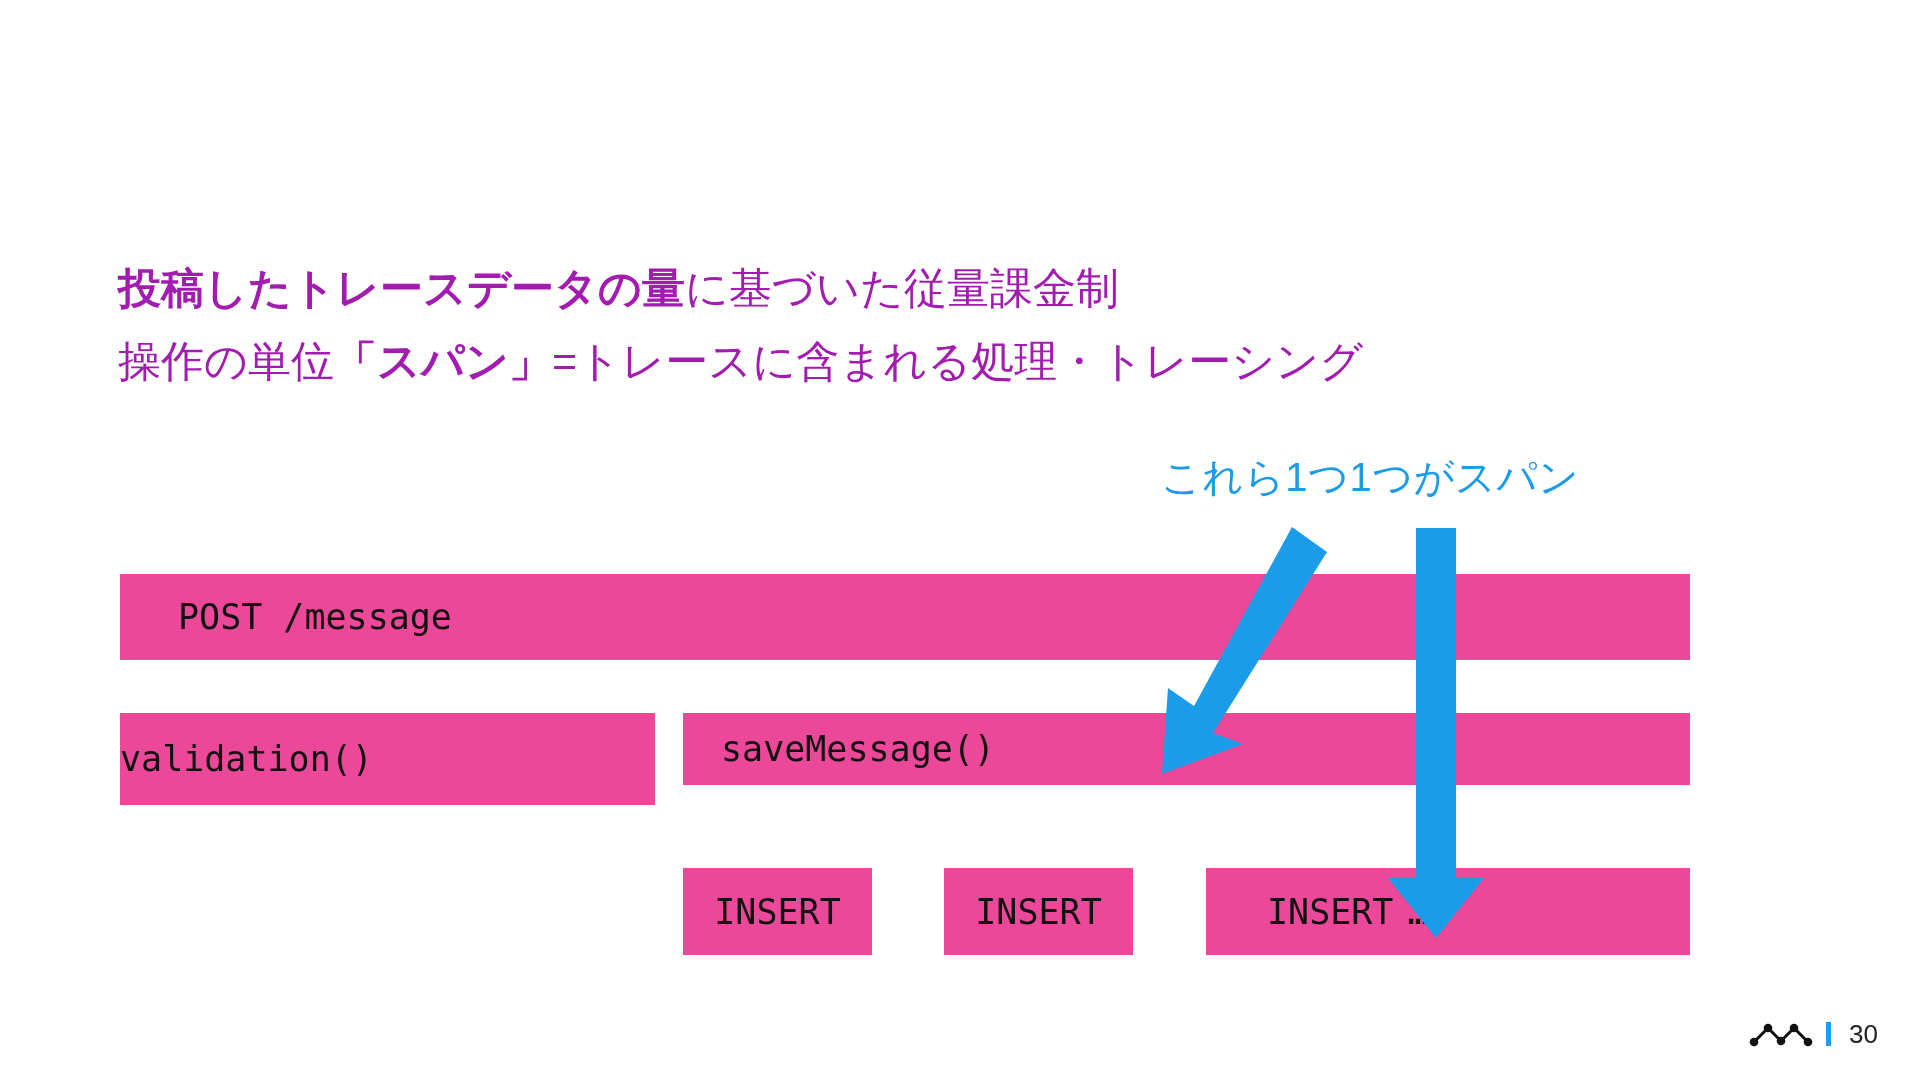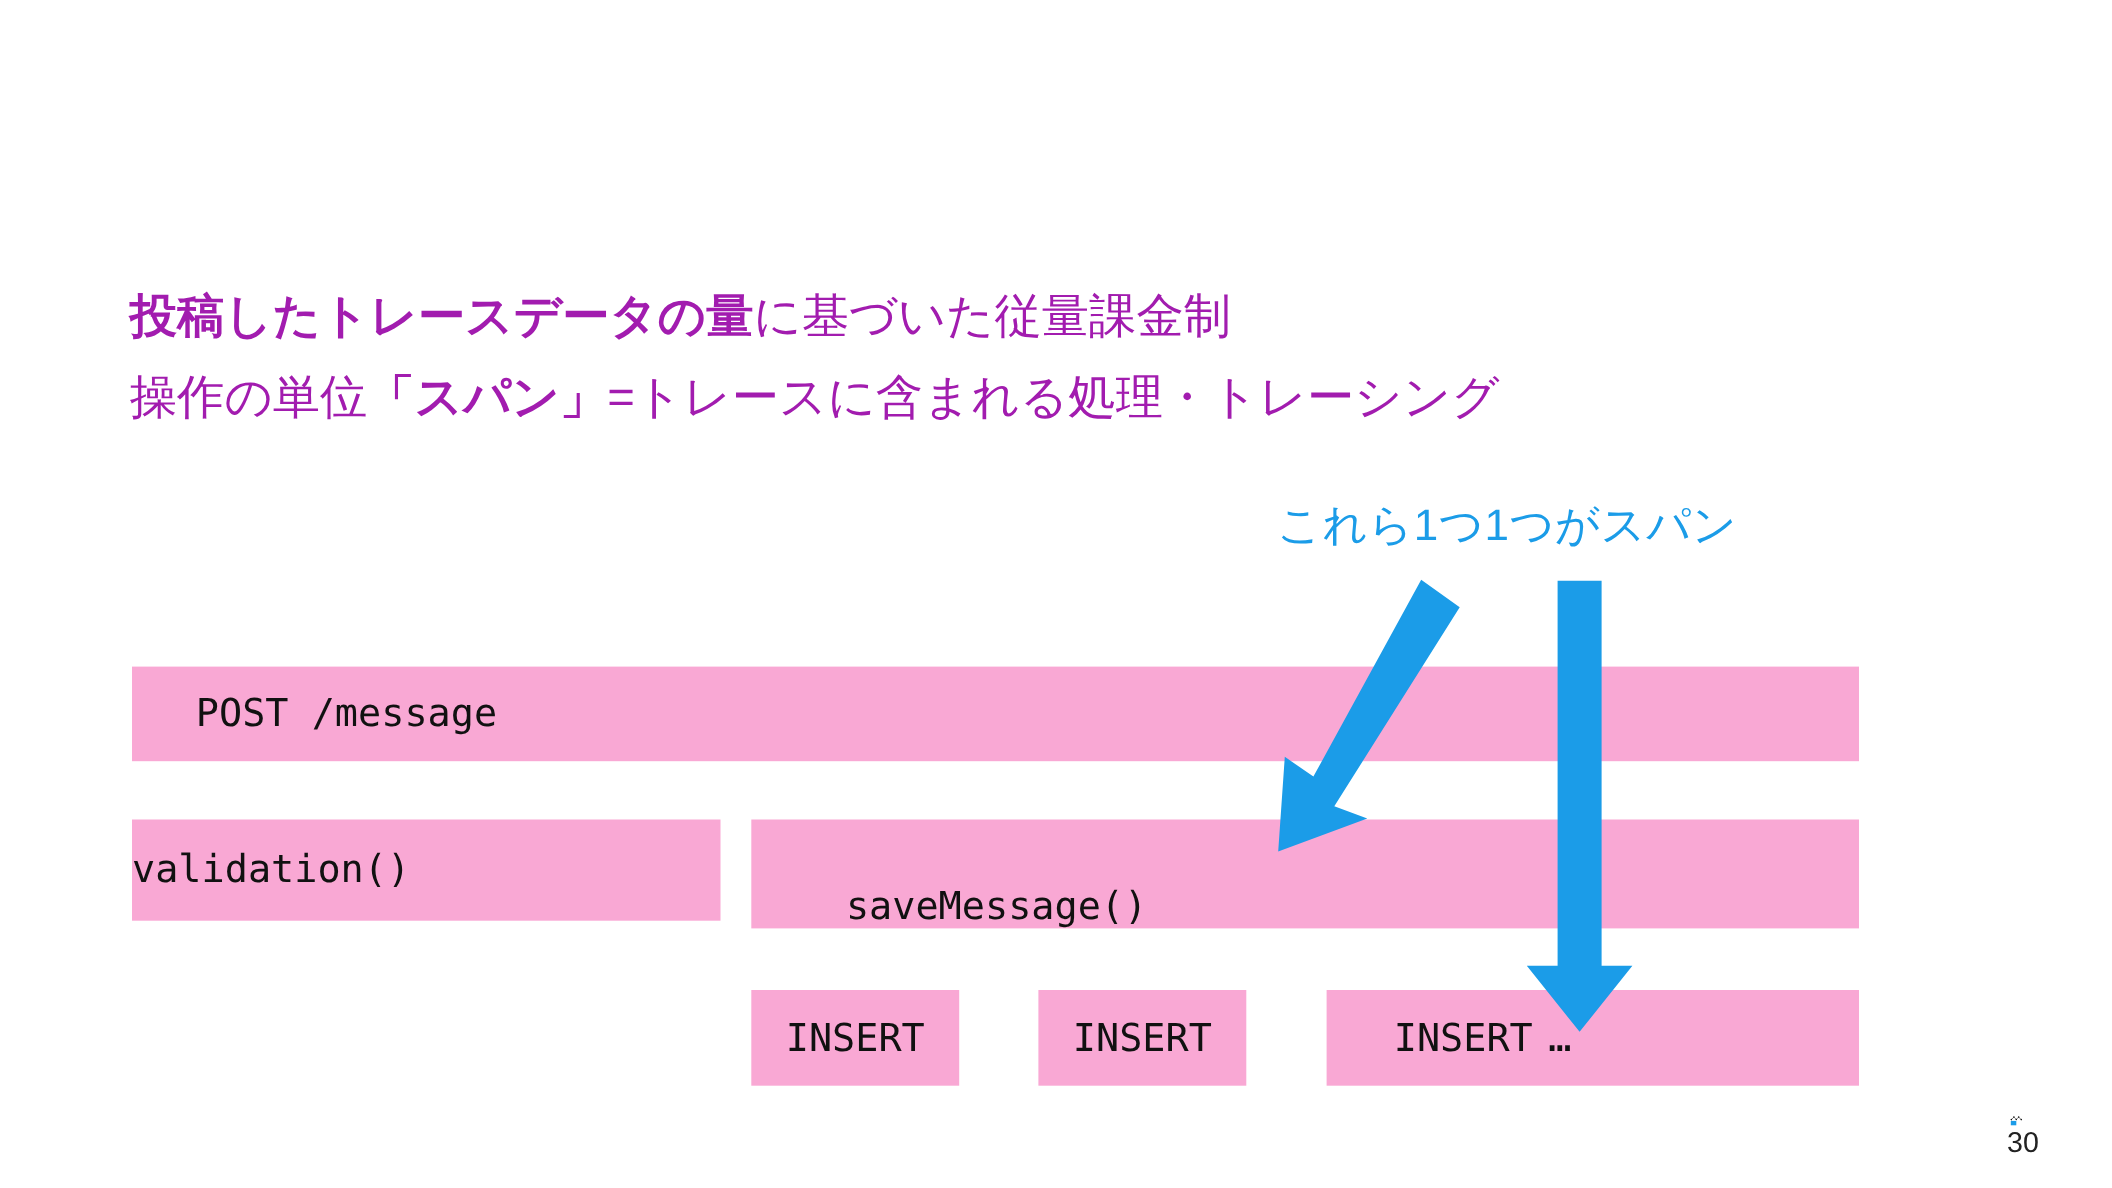--- a/index.html
+++ b/index.html
@@ -78,47 +78,45 @@
   .diagram {
     position: absolute;
     left: 0;
     top: 0;
     width: 1920px;
     height: 1080px;
     pointer-events: none;
   }
   .span-box {
     position: absolute;
-    background: #f9a8d4;
+    background: #ec4899;
     display: flex;
     align-items: center;
     box-sizing: border-box;
-    margin-top: 32px;
   }
   .span-label {
     font-family: "DejaVu Sans Mono", "Liberation Mono", monospace;
     font-size: 35px;
     color: #111111;
     white-space: nowrap;
     letter-spacing: 0px;
   }
 
   
   .box-root {
     left: 120px;  top: 574px;  width: 1570px; height: 86px;
     padding-left: 58px;
   }
   
   .box-validation {
     left: 120px;  top: 713px;  width: 535px;  height: 92px;
   }
   .box-savemessage {
-    left: 683px;  top: 713px;  width: 1007px; height: 99px;
-    padding-left: 86px;
-    align-items: flex-end;
+    left: 683px;  top: 713px;  width: 1007px; height: 72px;
+    padding-left: 38px;
   }
   
   .box-insert-1 {
     left: 683px;  top: 868px;  width: 189px;  height: 87px;
     justify-content: center;
   }
   .box-insert-2 {
     left: 944px;  top: 868px;  width: 189px;  height: 87px;
     justify-content: center;
   }
@@ -142,21 +140,20 @@
   }
 
   
   .footer {
     position: absolute;
     right: 42px;
     bottom: 26px;
     display: flex;
     align-items: center;
     height: 40px;
-    flex-direction: column;
   }
   .footer-logo {
     display: block;
     margin-right: 12px;
   }
   .footer-divider {
     width: 5px;
     height: 24px;
     background: #1B9CE8;
     margin-right: 18px;

